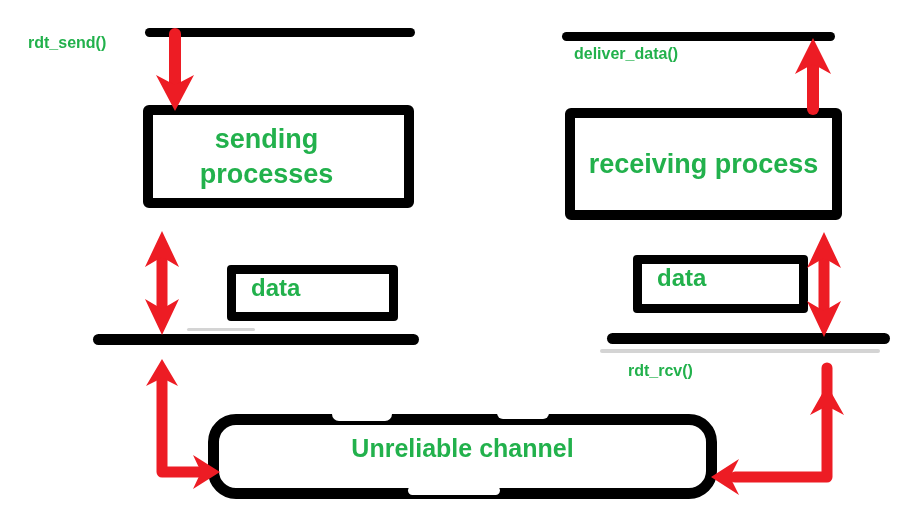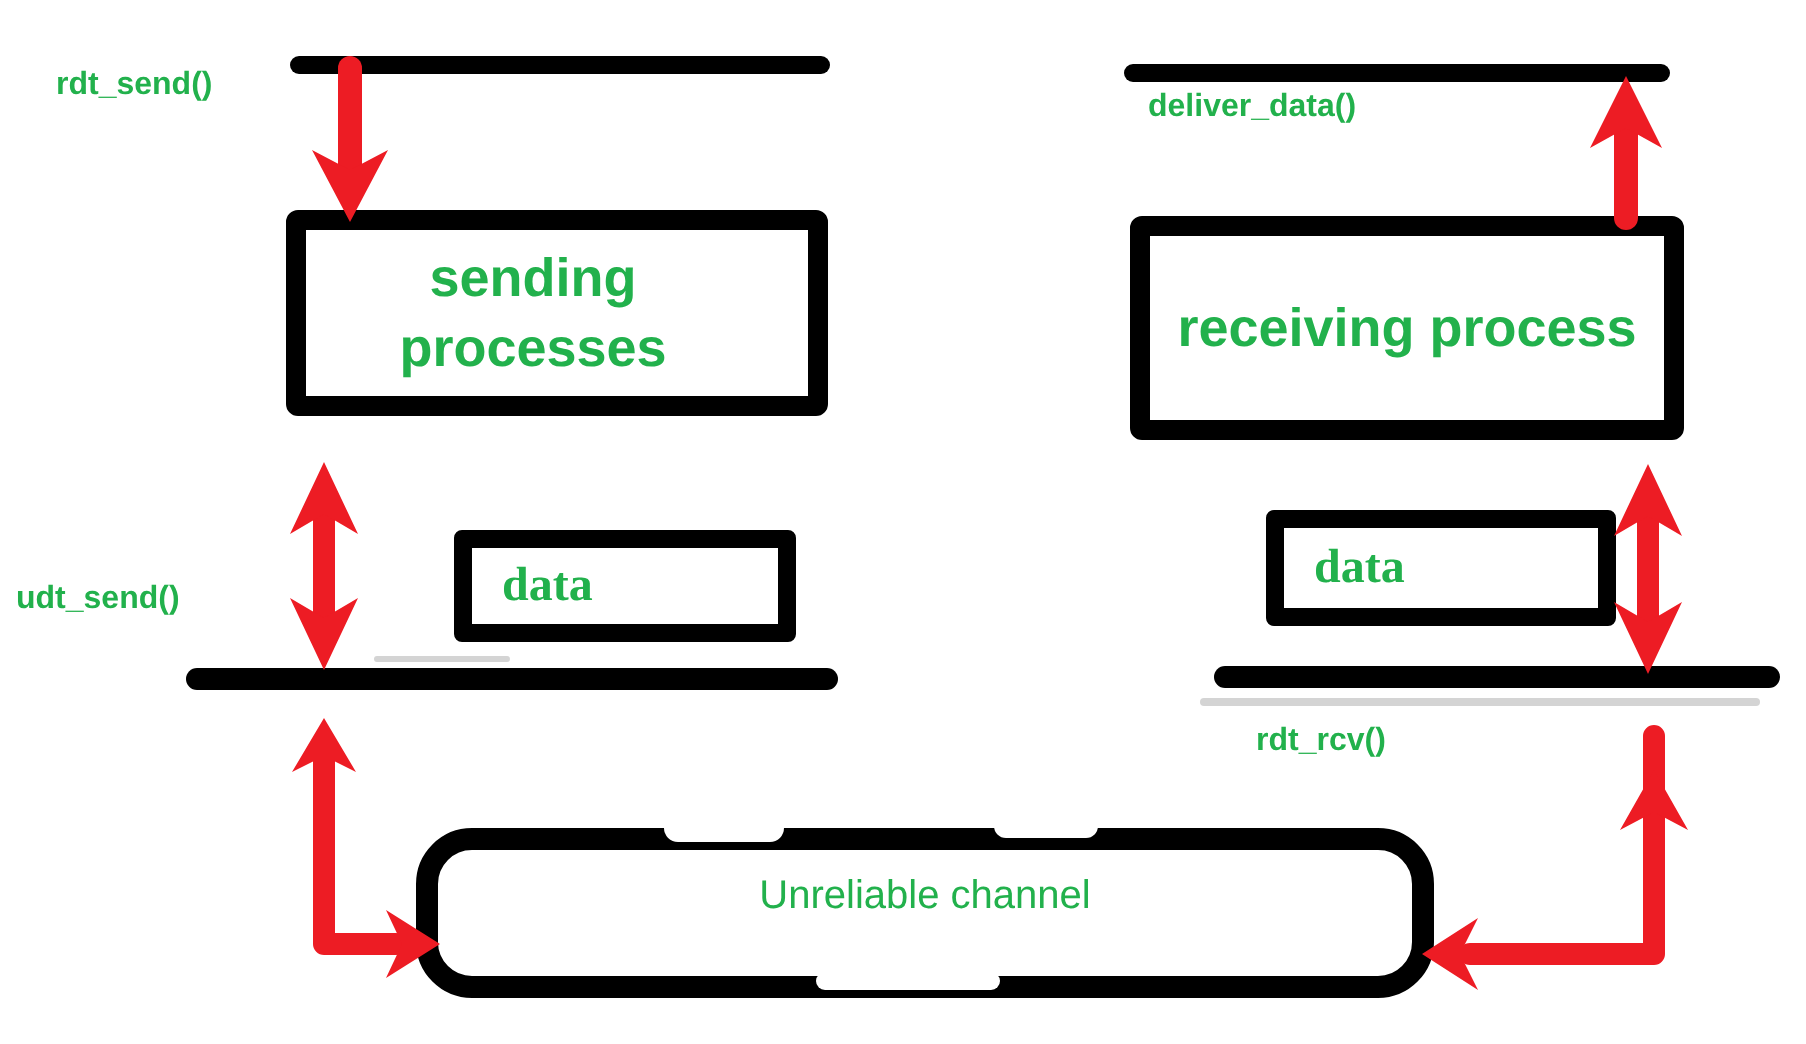--- a/index.html
+++ b/index.html
@@ -51,44 +51,43 @@
     line-height:35px;
     text-align:center;
     white-space:nowrap;
   }
   .data-box{
     position:absolute;
     background:#fff;
     border:9px solid var(--black);
     border-radius:4px;
     display:flex;
-    align-items:center;
+    align-items:flex-start;
     box-sizing:border-box;
-    font-family:Liberation Serif, serif;
   }
   .data-text{
     color:var(--green);
     font-weight:bold;
     font-size:24px;
     padding-left:15px;
   }
   .channel-box{
     position:absolute;
     background:#fff;
     border:11px solid var(--black);
     border-radius:28px;
     display:flex;
     align-items:center;
     justify-content:center;
     box-sizing:border-box;
   }
   .channel-text{
     color:var(--green);
-    font-weight:normal;
-    font-size:20px;
+    font-weight:bold;
+    font-size:25px;
     white-space:nowrap;
     transform:translateY(-8px);
   }
   .notch{
     position:absolute;
     background:#fff;
     border-radius:8px;
   }
   #arrow-layer{
     position:absolute;
@@ -106,21 +105,20 @@
   <div class="hline" style="left:145px;top:28px;width:270px;height:9px;"></div>
   <div class="hline" style="left:562px;top:32px;width:273px;height:9px;"></div>
 
   <div class="gray-streak" style="left:187px;top:328px;width:68px;height:3px;"></div>
   <div class="hline" style="left:93px;top:334px;width:326px;height:11px;"></div>
   <div class="gray-streak" style="left:600px;top:349px;width:280px;height:4px;"></div>
   <div class="hline" style="left:607px;top:333px;width:283px;height:11px;"></div>
 
   <div class="fn-label" style="left:28px;top:34px;">rdt_send()</div>
   <div class="fn-label" style="left:574px;top:45px;">deliver_data()</div>
-  <div class="fn-label" style="left:8px;top:291px;">udt_send()</div>
   <div class="fn-label" style="left:628px;top:362px;">rdt_rcv()</div>
 
   <div class="proc-box" style="left:143px;top:105px;width:271px;height:103px;">
     <div class="proc-text" style="transform:translateX(-12px);">
       <div>sending</div>
       <div>processes</div>
     </div>
   </div>
 
   <div class="proc-box" style="left:565px;top:108px;width:277px;height:112px;">

